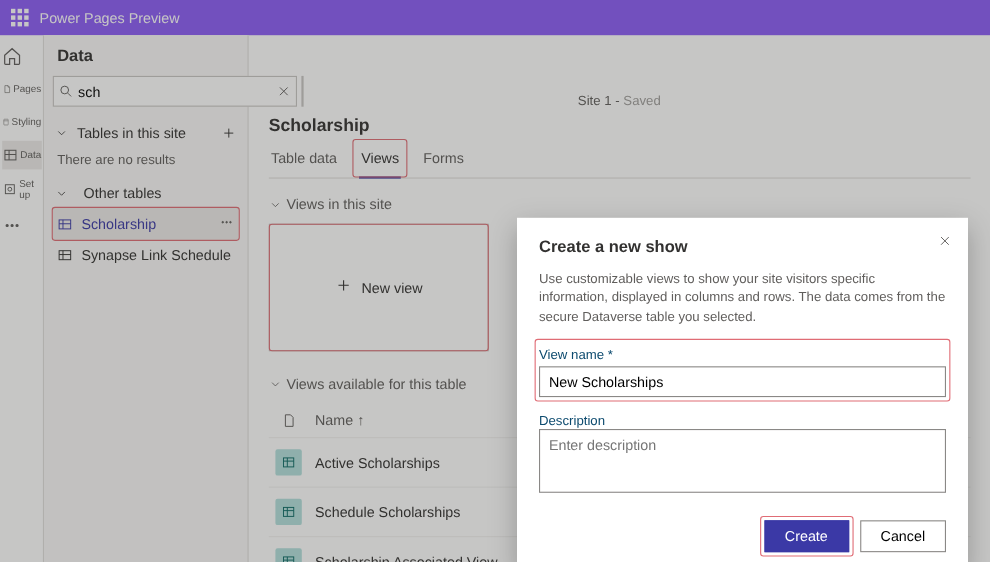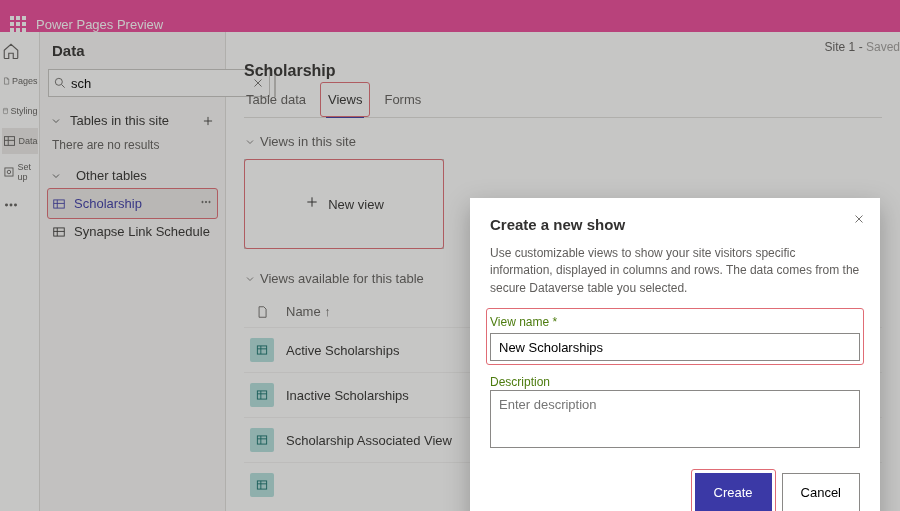--- a/index.html
+++ b/index.html
@@ -1,17 +1,17 @@
 <!DOCTYPE html>
 <html><head>
 <meta charset="utf-8">
 <style>
 * { box-sizing: border-box; margin: 0; padding: 0; font-family: "Segoe UI", sans-serif; }
 body { width: 900px; height: 511px; overflow: hidden; background: #fff; position: relative; font-size: 13px; color: #323130; }
-.topbar { height: 32px; background: #ec4899; color: #fff; display: flex; align-items: flex-end; padding: 0 10px; gap: 10px; }
+.topbar { height: 32px; background: #8b5cf6; color: #fff; display: flex; align-items: center; padding: 0 10px; gap: 10px; }
 .waffle { width: 16px; height: 16px; display: grid; grid-template-columns: repeat(3,4px); grid-template-rows: repeat(3,4px); gap: 2px; }
 .waffle span { background: #fff; }
 .app-title { font-size: 13px; }
 .shell { display: flex; height: calc(100% - 32px); }
 .rail { width: 40px; border-right: 1px solid #e1dfdd; display: flex; flex-direction: column; align-items: center; padding-top: 6px; gap: 4px; }
 .rail-item { width: 36px; display: flex; flex-direction: row; align-items: center; gap: 2px; padding: 4px 0; cursor: pointer; color: #605e5c; }
 .rail-item.active { background: #edebe9; }
 .rail-item svg { width: 18px; height: 18px; }
 .rail-label { font-size: 9px; }
 .sidebar { width: 186px; border-right: 1px solid #e1dfdd; background: #faf9f8; display: flex; flex-direction: column; padding: 10px 8px; }
@@ -23,49 +23,49 @@
 .searchrow { display: flex; }
 .sec-head { display: flex; align-items: center; justify-content: space-between; padding: 6px 2px; cursor: pointer; font-size: 13px; }
 .sec-head .chev { margin-right: 4px; }
 .noresult { font-size: 12px; color: #605e5c; padding: 4px 4px 10px; }
 .tbl-item { display: flex; align-items: center; padding: 6px 4px; gap: 8px; cursor: pointer; position: relative; }
 .tbl-item.sel { background: #edebe9; color: #3b39a6; }
 .tbl-item .dots { margin-left: auto; color: #605e5c; }
 .tbl-icon { width:14px; height:14px; }
 .hl { position:absolute; inset:-1px; border:1px solid #e06c75; pointer-events:none; border-radius:3px; }
 .main { flex: 1; display: flex; flex-direction: column; overflow:hidden; }
-.crumb { font-size: 12px; color: #605e5c; text-align: right; padding: 8px 0; }
+.crumb { font-size: 12px; color: #605e5c; text-align: center; padding: 8px 0; margin-top: 44px; }
 .crumb .saved { color: #a19f9d; }
 .content { padding: 0 18px; flex:1; overflow:auto; }
 .page-title { font-size: 16px; font-weight: 600; margin-bottom: 6px; }
 .tabs { display: flex; gap: 18px; border-bottom: 1px solid #e1dfdd; font-size: 13px; }
 .tab { padding: 6px 2px 10px; cursor: pointer; color: #605e5c; position: relative; text-align: center; }
 .tab.active { color: #323130; }
 .tab.active::after { content:""; position:absolute; left:0; right:0; bottom:-1px; height:2px; background:#3b39a6; }
 .tabwrap { position:relative; display:inline-block; }
 .sec { padding: 16px 0 6px; }
 .sec-title { font-size: 13px; color: #605e5c; display:flex; align-items:center; gap:4px; }
-.newview { width: 200px; height: 90px; border: 1px solid #c8c6c4; display:flex; align-items:center; justify-content:center; gap:8px; margin-top:10px; cursor:pointer; position:relative; }
+.newview { width: 200px; height: 116px; border: 1px solid #c8c6c4; display:flex; align-items:center; justify-content:center; gap:8px; margin-top:10px; cursor:pointer; position:relative; }
 .newview .plus { font-size: 18px; }
 .viewlist { margin-top:10px; }
 .viewhead { display:flex; align-items:center; gap:12px; padding:8px 6px; color:#605e5c; font-size:13px; }
 .viewrow { display:flex; align-items:center; gap:12px; padding:10px 6px; border-top:1px solid #f3f2f1; }
 .viewicon { width:24px; height:24px; background:#b3e0dd; display:flex; align-items:center; justify-content:center; border-radius:2px; }
 .viewicon svg { width:14px; height:14px; color:#0b6a65; }
 .scrim { position:absolute; inset:0; background:rgba(50,49,48,0.28); }
 .dialog { position:absolute; right:20px; top:198px; width:410px; background:#fff; box-shadow:0 8px 24px rgba(0,0,0,0.25); padding:18px 20px 16px; }
 .dialog h3 { font-size:15px; font-weight:600; }
 .dialog .close { position:absolute; top:14px; right:14px; cursor:pointer; color:#605e5c; }
 .dialog .desc { font-size:12px; color:#605e5c; margin:12px 0 14px; line-height:1.45; }
 .fld-group { position:relative; padding-top:4px; }
-.fld-label { font-size:12px; color:#4d7c0f; }
+.fld-label { font-size:12px; color:#0c4a6e; }
 .fld-input { width:100%; border:1px solid #8a8886; height:28px; padding:0 8px; font-size:13px; margin-top:4px; }
 .fld-text { width:100%; border:1px solid #8a8886; height:58px; padding:6px 8px; font-size:13px; margin-top:1px; font-family:inherit; resize:none; }
 .dialog-actions { display:flex; justify-content:flex-end; gap:10px; margin-top:22px; }
-.btn { height:39px; padding: 0 18px; font-size:13px; border:1px solid #8a8886; background:#fff; cursor:pointer; }
+.btn { height:29px; padding: 0 18px; font-size:13px; border:1px solid #8a8886; background:#fff; cursor:pointer; }
 .btn.primary { background:#3b39a6; color:#fff; border-color:#3b39a6; position:relative; }
 .hl2 { position:absolute; border:1.5px solid #e06c75; pointer-events:none; border-radius:3px; }
 svg { stroke: currentColor; fill: none; stroke-width: 1.5; }
 </style>
 </head>
 <body>
 
 <div class="topbar">
   <div class="waffle">
     <span></span>
@@ -251,21 +251,21 @@
               </span>
             <span>Active Scholarships</span>
           </div>
           <div class="viewrow">
             <span class="viewicon">
                 <svg viewBox="0 0 24 24">
                   <rect x="4" y="5" width="16" height="14"></rect>
                   <path d="M4 10h16M10 5v14"></path>
                 </svg>
               </span>
-            <span>Inactive Scholarships</span>
+            <span>Schedule Scholarships</span>
           </div>
           <div class="viewrow">
             <span class="viewicon">
                 <svg viewBox="0 0 24 24">
                   <rect x="4" y="5" width="16" height="14"></rect>
                   <path d="M4 10h16M10 5v14"></path>
                 </svg>
               </span>
             <span>Scholarship Associated View</span>
           </div>

